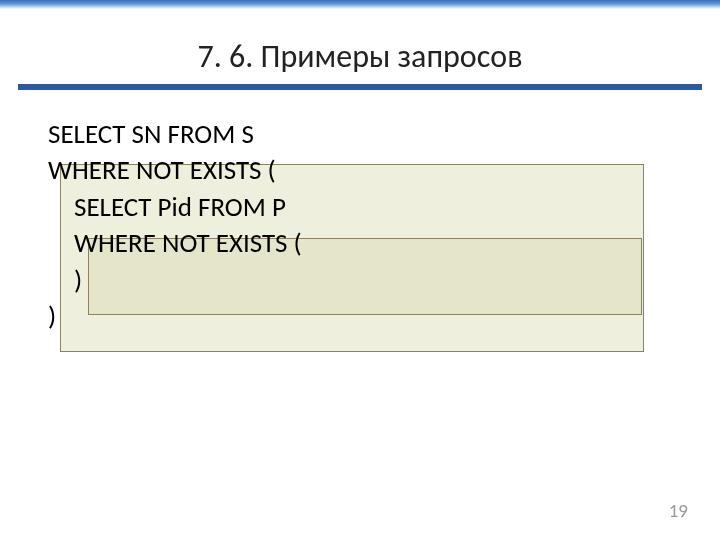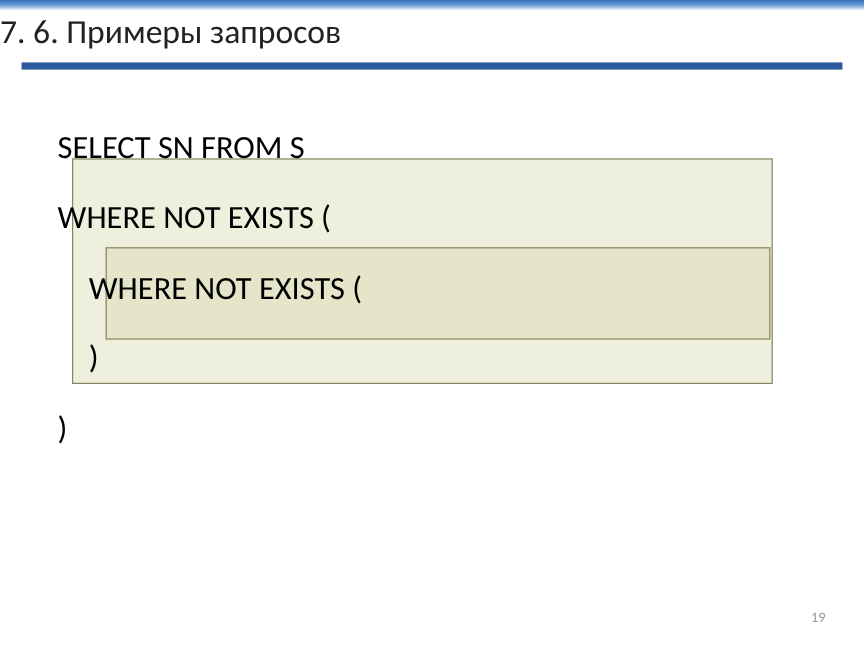--- a/index.html
+++ b/index.html
@@ -13,79 +13,80 @@
     overflow: hidden;
   }
   .header-area {
     width: 100%;
   }
   .gradient-bar {
     height: 9px;
     background: linear-gradient(to bottom, #3b6fb8 0%, #6499d8 45%, #ffffff 100%);
   }
   .title {
-    font-size: 28px;
+    font-size: 32px;
     color: #222;
-    text-align: left;
-    padding: 0 0 8px 0;
+    text-align: center;
+    padding: 28px 0 8px 0;
     font-family: Calibri, Arial, sans-serif;
   }
   .blue-rule {
     height: 6px;
     background: #2c5aa0;
     margin: 0 18px;
   }
   .content {
     padding: 26px 40px 0 48px;
     font-size: 27px;
     line-height: 1.35;
     color: #000;
     font-family: Calibri, Arial, sans-serif;
     position: relative;
   }
-  .code-line { white-space: pre; position: relative; margin-top: 22px; }
+  .code-line { white-space: pre; position: relative; }
   .indent1 { padding-left: 26px; }
   .indent2 { padding-left: 52px; }
   .box-outer {
     position: absolute;
     border: 1px solid #8a8260;
     background: rgba(224, 225, 193, 0.55);
     z-index: 0;
   }
   .box-inner {
     position: absolute;
     border: 1px solid #8a8260;
     background: rgba(224, 225, 193, 0.7);
     z-index: 2;
   }
   .text-layer { position: relative; z-index: 5; }
   .page-num {
     position: absolute;
     bottom: 18px;
     right: 32px;
-    font-size: 12px;
+    font-size: 19px;
     color: #9a9a9a;
   }
 </style>
 </head>
 <body>
 
 <div class="header-area">
   <div class="gradient-bar"></div>
   <div class="title">7. 6. Примеры запросов</div>
   <div class="blue-rule"></div>
 </div>
 
 <div class="content">
 
   <div class="box-outer" style="left:60px; top:74px; width:582px; height:186px;"></div>
   <div class="box-inner" style="left:88px; top:148px; width:552px; height:75px;"></div>
 
   <div class="text-layer">
     <div class="code-line"><span>SELECT </span><span>SN </span><span>FROM </span><span>S</span></div>
     <div class="code-line"><span>WHERE NOT EXISTS </span><span>(</span></div>
+    <div class="code-line indent1"><span>SELECT </span><span>Pid </span><span>FROM </span><span>P</span></div>
     <div class="code-line indent1"><span>WHERE NOT EXISTS </span><span>(</span></div>
     <div class="code-line indent1"><span>)</span></div>
     <div class="code-line"><span>)</span></div>
   </div>
 </div>
 
 <div class="page-num">19</div>
 
 </body></html>

